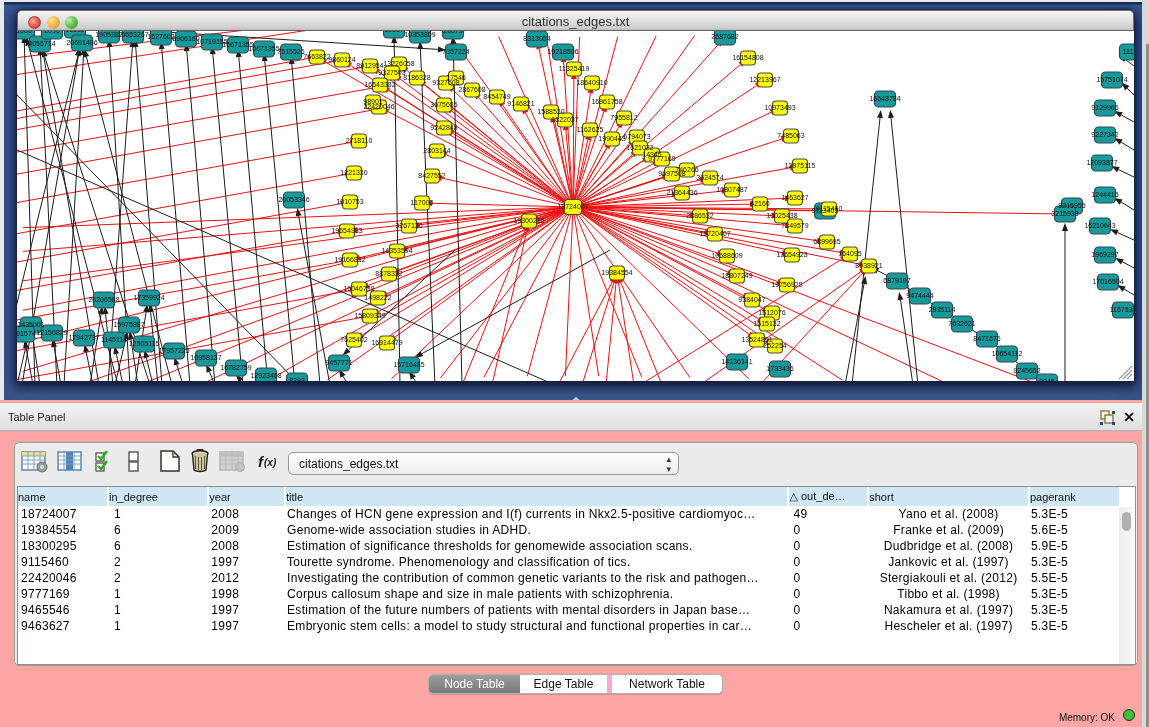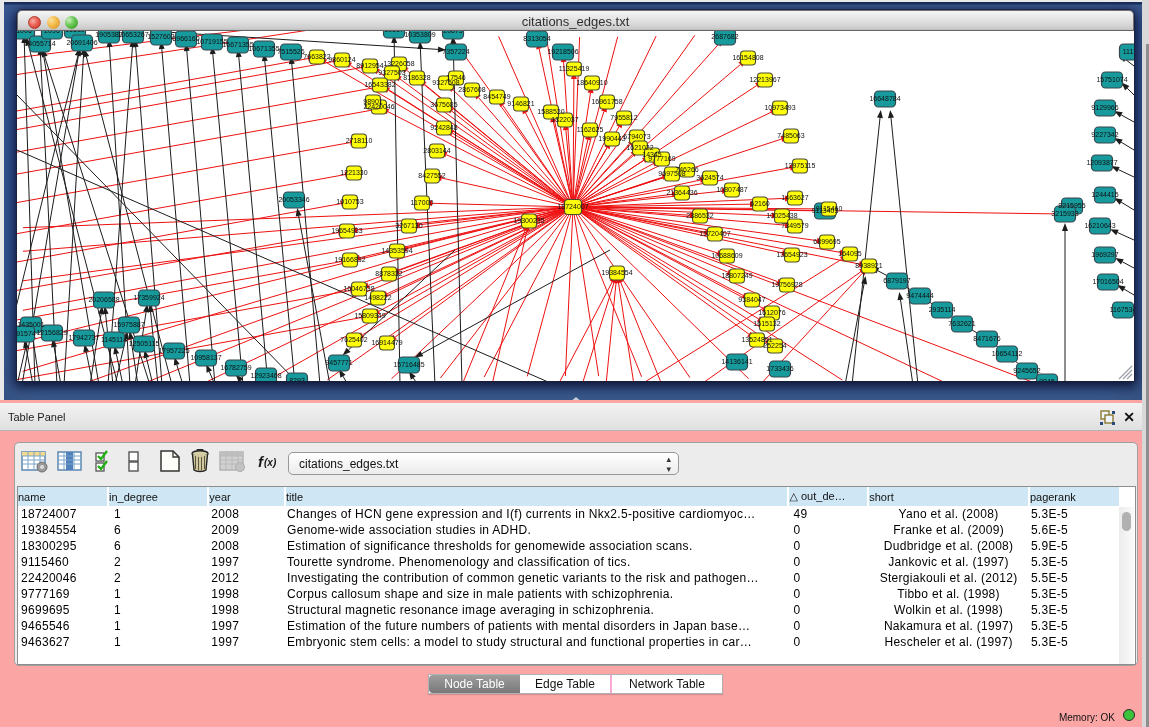--- a/index.html
+++ b/index.html
@@ -26,24 +26,24 @@
 #tablebox{position:absolute;left:2px;top:43px;width:1119px;height:179px;background:#fff;border:1px solid #8e8e8e;overflow:hidden}
 table{border-collapse:collapse;table-layout:fixed;width:1101px;font-size:11px}
 th{height:19px;background:#cfe7f5;border-left:2px solid #fff;font-weight:normal;font-size:11px;color:#111;text-align:left;overflow:hidden;white-space:nowrap}
 th:first-child{border-left:none}
 td{height:16px;padding:0;color:#000;white-space:nowrap;overflow:hidden;font-size:12px;letter-spacing:.3px}
 td.c0{padding-left:3px} td.c1{padding-left:6px} td.c2{padding-left:3px} td.c3{padding-left:2px}
 td.c4{padding-left:5px} td.c5{text-align:center} td.c6{padding-left:2px}
 #vsb{position:absolute;right:1px;top:20px;width:15px;height:157px;background:linear-gradient(90deg,#ececec,#fafafa)}
 #vsb .th{position:absolute;left:3px;top:5px;width:9px;height:19px;background:#b1b1b1;border-radius:5px}
 
-#tabs{position:absolute;left:428px;top:274px;width:295px;height:20px;background:#fff;border:1px solid #b2b2b2;border-radius:0;box-shadow:0 1px 1px rgba(0,0,0,.15)}
+#tabs{position:absolute;left:428px;top:274px;width:295px;height:20px;background:#fff;border:1px solid #b2b2b2;border-radius:5px;box-shadow:0 1px 1px rgba(0,0,0,.15)}
 .tab{position:absolute;top:0;height:18px;font-size:12px;text-align:center;padding-top:2px}
 #tab1{left:0;width:91px;background:linear-gradient(180deg,#9e9e9e,#787878);color:#fff;border-radius:4px 0 0 4px}
-#tab2{left:91px;width:92px;color:#111;border-right:2px solid #f9a8d4}
+#tab2{left:91px;width:92px;color:#111;border-right:5px solid #f9a8d4}
 #tab3{left:183px;width:110px;color:#111}
 #mem{position:absolute;right:31px;top:312px;font-size:10px;color:#111}
 #memdot{position:absolute;right:11px;top:309px;width:12px;height:12px;border-radius:50%;background:#3bc43b;border:1.5px solid #2a2a2a}
 
 #rstrip1{position:absolute;right:0;top:44px;width:3px;height:683px;background:#8e8e8e;z-index:50}
 #rstrip2{position:absolute;right:0;top:0;width:7px;height:727px;background:#d8d8d8;z-index:49}
 </style></head>
 <body>
 <div id="app">
 <div id="blue">
@@ -836,29 +836,20 @@
               <tr>
                 <td class="c0">9777169</td>
                 <td class="c1">1</td>
                 <td class="c2">1998</td>
                 <td class="c3">Corpus callosum shape and size in male patients with schizophrenia.</td>
                 <td class="c4">0</td>
                 <td class="c5">Tibbo et al. (1998)</td>
                 <td class="c6">5.3E-5</td>
               </tr>
               <tr>
-                <td class="c0">9699695</td>
-                <td class="c1">1</td>
-                <td class="c2">1998</td>
-                <td class="c3">Structural magnetic resonance image averaging in schizophrenia.</td>
-                <td class="c4">0</td>
-                <td class="c5">Wolkin et al. (1998)</td>
-                <td class="c6">5.3E-5</td>
-              </tr>
-              <tr>
                 <td class="c0">9465546</td>
                 <td class="c1">1</td>
                 <td class="c2">1997</td>
                 <td class="c3">Estimation of the future numbers of patients with mental disorders in Japan base…</td>
                 <td class="c4">0</td>
                 <td class="c5">Nakamura et al. (1997)</td>
                 <td class="c6">5.3E-5</td>
               </tr>
               <tr>
                 <td class="c0">9463627</td>

